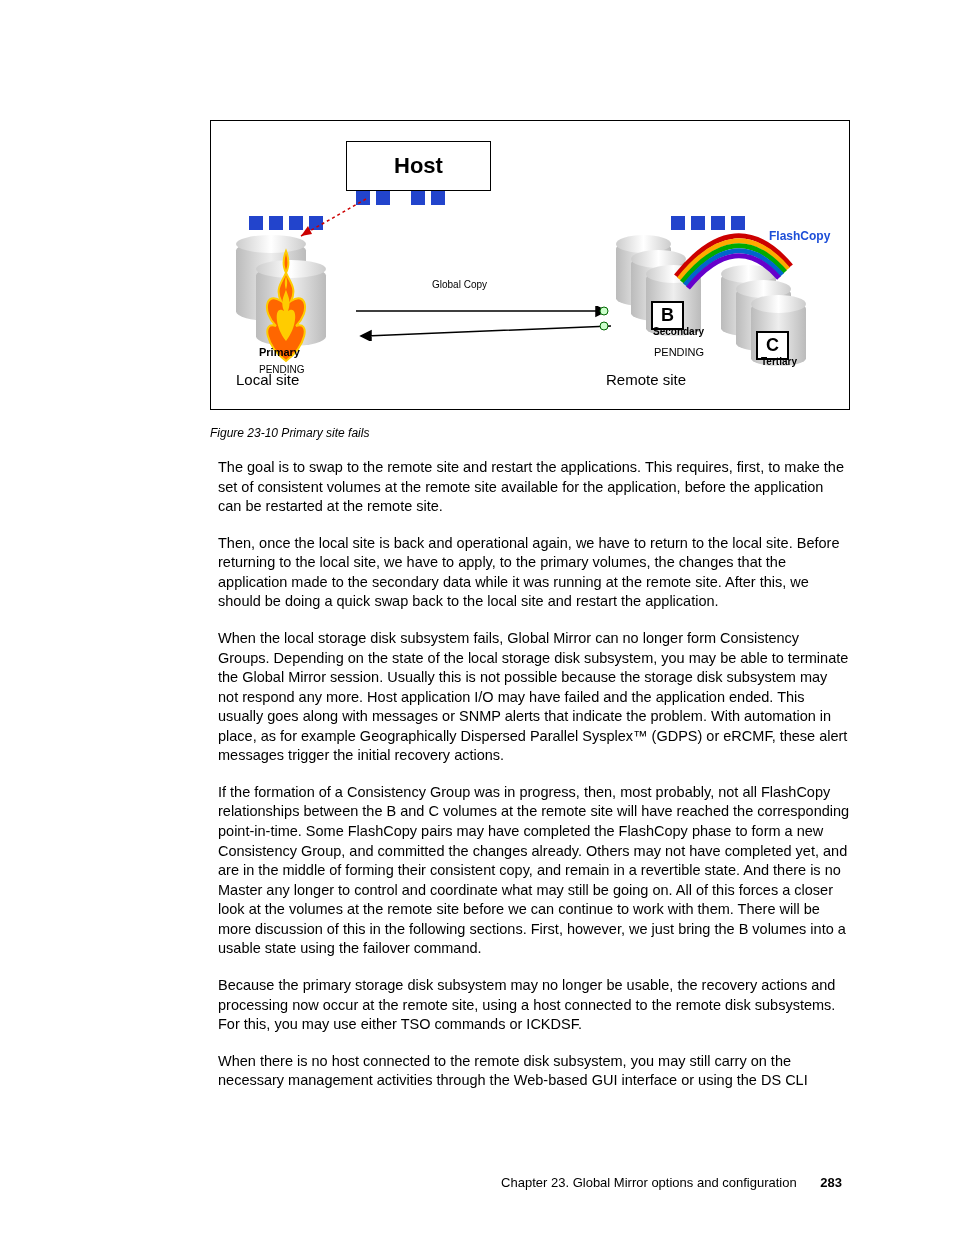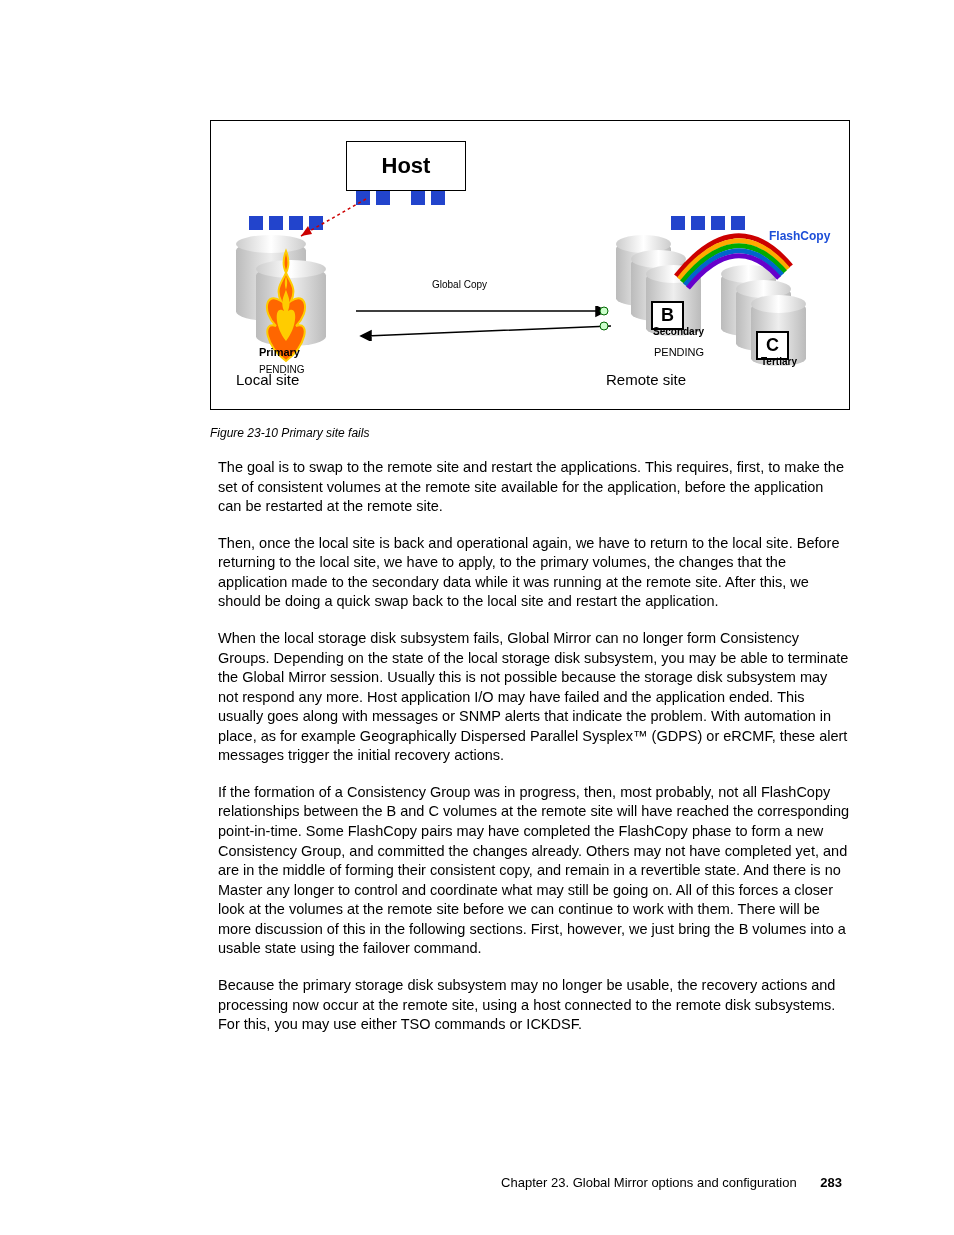--- a/index.html
+++ b/index.html
@@ -22,21 +22,21 @@
     width: 640px;
     height: 290px;
     margin-left: 100px;
     position: relative;
     background: #fff;
   }
   .host-box {
     position: absolute;
     top: 20px;
     left: 135px;
-    width: 120px;
+    width: 145px;
     height: 50px;
     border: 1px solid #000;
     background: #fff;
     display: flex;
     align-items: center;
     justify-content: center;
     font-size: 22px;
     font-weight: bold;
   }
   .squares {
@@ -244,19 +244,20 @@
   <div class="body-text">
     <p>The goal is to swap to the remote site and restart the applications. This requires, first, to make the set of consistent volumes at the remote site available for the application, before the application can be restarted at the remote site.</p>
     <p>Then, once the local site is back and operational again, we have to return to the local site. Before returning to the local site, we have to apply, to the primary volumes, the changes that the application made to the secondary data while it was running at the remote site. After this, we should be doing a quick swap back to the local site and restart the application.</p>
     <p>When the local storage disk subsystem fails, Global Mirror can no longer form Consistency Groups. Depending on the state of the local storage disk subsystem, you may be able to terminate the Global Mirror session. Usually this is not possible because the storage disk subsystem may not respond any more. Host application I/O may have failed and the application ended. This usually goes along with messages or SNMP alerts that indicate the problem. With automation in place, as for example Geographically Dispersed Parallel Sysplex™ (GDPS) or eRCMF, these alert messages trigger the initial recovery actions.</p>
     <p>If the formation of a Consistency Group was in progress, then, most probably, not all FlashCopy relationships between the B and C volumes at the remote site will have reached the corresponding point-in-time. Some FlashCopy pairs may have completed the FlashCopy phase to form a new Consistency Group, and committed the changes already. Others may not have completed yet, and are in the middle of forming their consistent copy, and remain in a revertible state. And there is no Master any longer to control and coordinate what may still be going on. All of this forces a closer look at the volumes at the remote site before we can continue to work with them. There will be more discussion of this in the following sections. First, however, we just bring the B volumes into a usable state using the failover command.</p>
   </div>
 
 
   <div class="body-text" style="margin-top:0">
     <p>Because the primary storage disk subsystem may no longer be usable, the recovery actions and processing now occur at the remote site, using a host connected to the remote disk subsystems. For this, you may use either TSO commands or ICKDSF.</p>
+    <p>When there is no host connected to the remote disk subsystem, you may still carry on the necessary management activities through the Web-based GUI interface or using the DS CLI</p>
   </div>
 </div>
 
 <div class="footer">
   <span>Chapter 23. Global Mirror options and configuration</span>
   <span class="pagenum">283</span>
 </div>
 
 </body></html>

